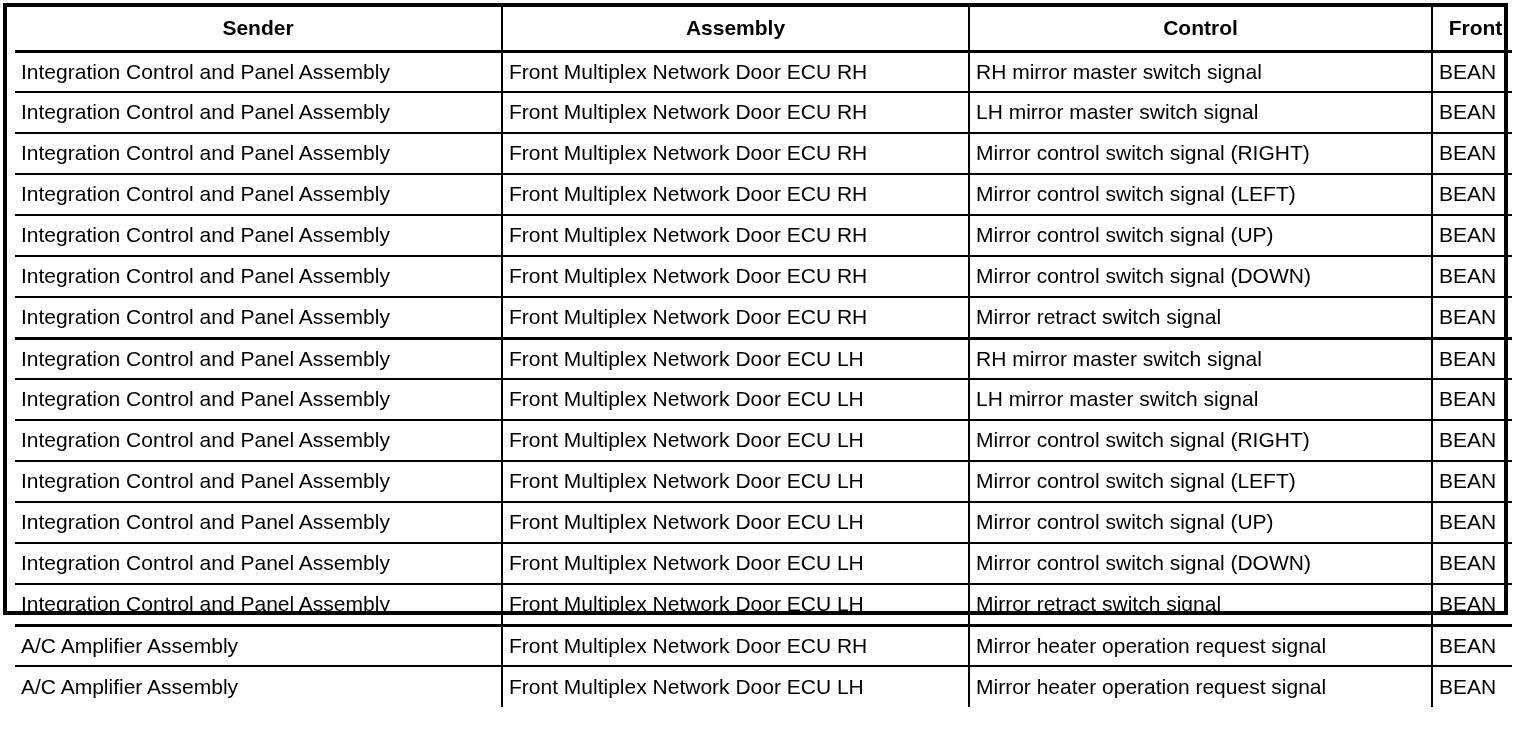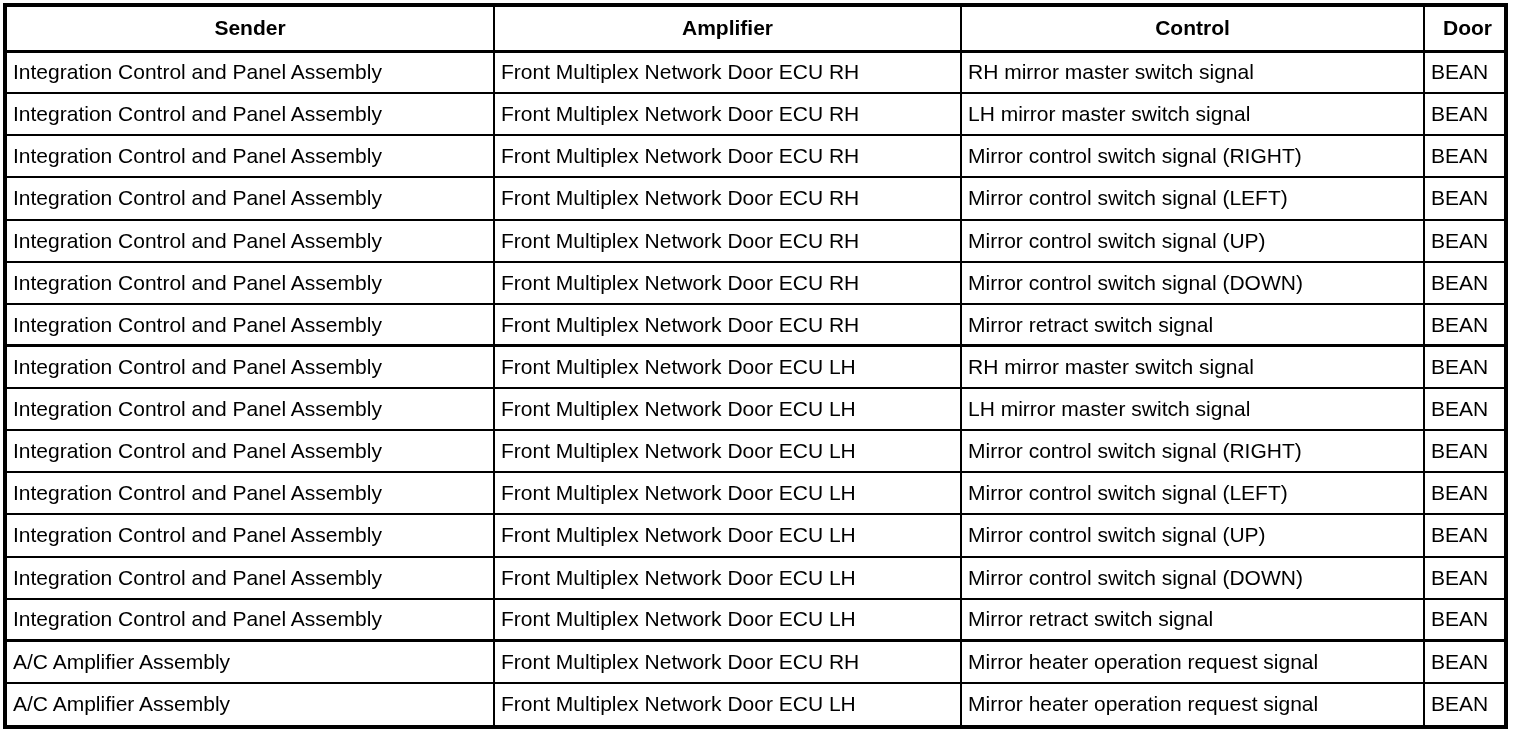--- a/index.html
+++ b/index.html
@@ -21,24 +21,25 @@
     height: 734px;
     background: #ffffff;
   }
 
   
   .signal-table-wrap {
     position: absolute;
     left: 3px;
     top: 3px;
     width: 1505px;
-    height: 726px;
+    height: 612px;
     box-sizing: border-box;
     border: 4px solid #000000;
     background: #ffffff;
+    padding-left: 8px;
   }
 
   table.signal-table {
     border-collapse: collapse;
     table-layout: fixed;
     width: 100%;
     height: 100%;
   }
 
   table.signal-table col.col-sender    { width: 487px; }
@@ -98,23 +99,23 @@
     <table class="signal-table">
       <colgroup>
         <col class="col-sender">
         <col class="col-receiver">
         <col class="col-signal">
         <col class="col-line">
       </colgroup>
       <thead>
         <tr>
           <th class="head-sender">Sender</th>
-          <th class="head-receiver">Amplifier</th>
+          <th class="head-receiver">Assembly</th>
           <th class="head-signal">Control</th>
-          <th class="head-line">Door</th>
+          <th class="head-line">Front</th>
         </tr>
       </thead>
       <tbody id="table-body">
           <tr>
             <td class="cell-sender">Integration Control and Panel Assembly</td>
             <td class="cell-receiver">Front Multiplex Network Door ECU RH</td>
             <td class="cell-signal">RH mirror master switch signal</td>
             <td class="cell-line">BEAN</td>
           </tr>
           <tr>

